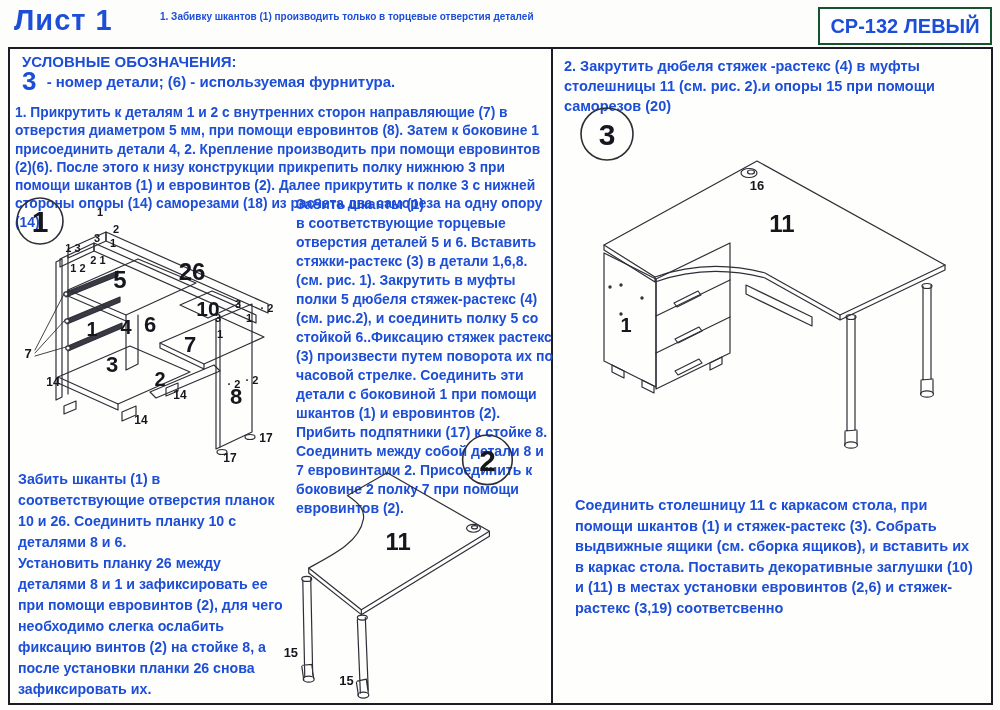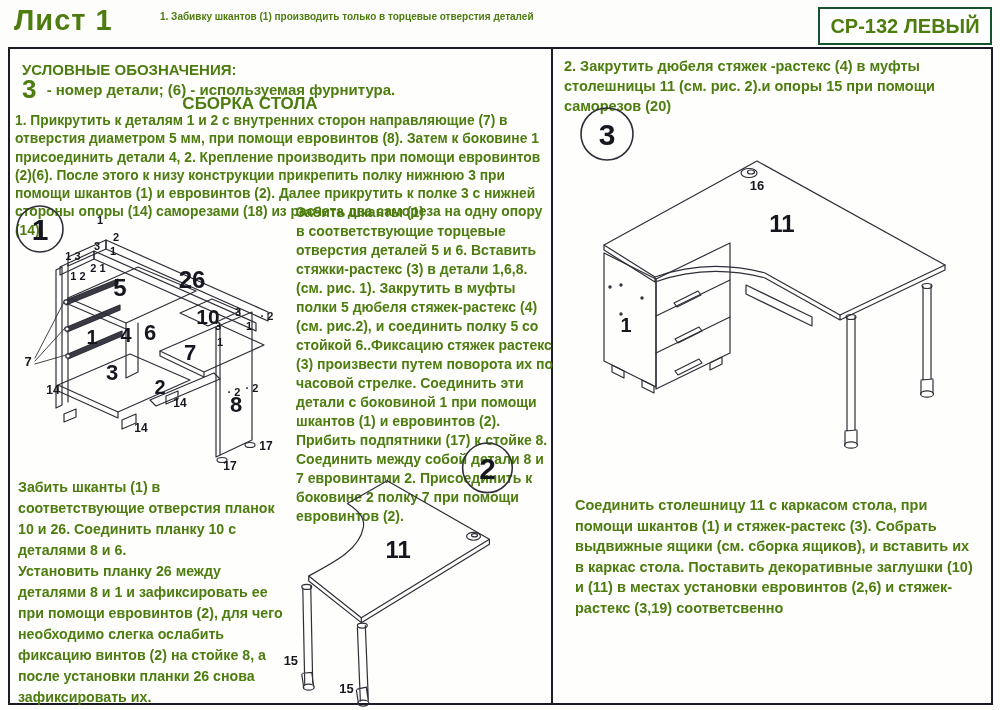--- a/index.html
+++ b/index.html
@@ -1,28 +1,28 @@
 <!DOCTYPE html>
 <html><head>
 <meta charset="utf-8">
 <style>
   html,body{margin:0;padding:0;background:#f3f2ee;}
   .page{position:relative;width:1000px;height:710px;background:#fdfdfb;
-        font-family:"Liberation Sans","DejaVu Sans",sans-serif;color:#4d7c0f;overflow:hidden;}
+        font-family:"Liberation Sans","DejaVu Sans",sans-serif;color:#1d4ed8;overflow:hidden;}
   .abs{position:absolute;}
   
   .sheet-title{left:14px;top:4px;font-size:29px;font-weight:bold;letter-spacing:1px;}
   .head-notes{left:160px;top:6px;width:650px;font-size:10px;font-weight:600;line-height:21px;}
   .model-box{left:818px;top:7px;width:170px;height:34px;border:2px solid #14532d;
              display:flex;align-items:center;justify-content:center;
              font-size:20px;font-weight:bold;background:#fff;}
   
   .main-box{left:8px;top:47px;width:981px;height:654px;border:2px solid #1c1c24;background:#fefefc;}
   .divider{left:541px;top:0;width:2px;height:100%;background:#1c1c24;}
-  .left-pane{left:0;top:8px;width:541px;height:100%;}
+  .left-pane{left:0;top:0;width:541px;height:100%;}
   .right-pane{left:543px;top:0;width:520px;height:100%;}
   .legend-title{left:12px;top:4px;font-size:15px;font-weight:bold;}
   .legend-row{left:12px;top:17px;font-size:15px;font-weight:bold;}
   .legend-row .big{font-size:26px;font-weight:bold;vertical-align:-3px;margin-right:6px;}
   .section-title{left:40px;top:37px;width:400px;text-align:center;font-size:17px;font-weight:bold;}
   .body-text{font-weight:600;white-space:pre-line;}
   .step1{left:5px;top:55px;width:533px;font-size:13.8px;line-height:18.3px;}
   .mid-text{left:286px;top:146px;width:258px;font-size:14px;line-height:19px;}
   .bl-text{left:8px;top:420px;width:266px;font-size:14.2px;line-height:21px;}
   .step2{left:11px;top:7px;width:422px;font-size:14.5px;line-height:20px;}
@@ -48,21 +48,20 @@
 
   <div class="abs main-box">
     <div class="abs divider"></div>
 
     <div class="abs left-pane">
       <div class="abs legend-title">УСЛОВНЫЕ ОБОЗНАЧЕНИЯ:</div>
       <div class="abs legend-row">
         <span class="big">3</span>
         <span>- номер детали;  (6) - используемая фурнитура.</span>
       </div>
-      <div class="abs section-title">СБОРКА СТОЛА</div>
       <div class="abs body-text step1">1. Прикрутить к деталям 1 и 2 с  внутренних сторон  направляющие (7) в отверстия диаметром 5 мм, при помощи евровинтов (8). Затем к боковине 1 присоединить детали 4, 2. Крепление производить при помощи евровинтов (2)(6). После этого к низу конструкции прикрепить полку нижнюю 3 при помощи  шкантов (1) и евровинтов (2). Далее  прикрутить к полке 3 с нижней стороны опоры (14) саморезами   (18) из расчета два самореза на одну опору (14).</div>
 
       <svg class="abs" style="left:0;top:143px" width="285" height="272" viewBox="0 0 285 272">
         <g class="draw">
           <circle cx="30" cy="29" r="23" stroke-width="1.6"></circle>
 
           <path d="M58,57 L96,40 L96,49 L58,66 Z"></path>
           <path d="M96,40 L258,112 L258,121 L96,49 Z"></path>
           <path d="M50,67 L84,51 L84,59 L50,75 Z"></path>
           <path d="M84,51 L246,123 L246,131 L84,59 Z"></path>

